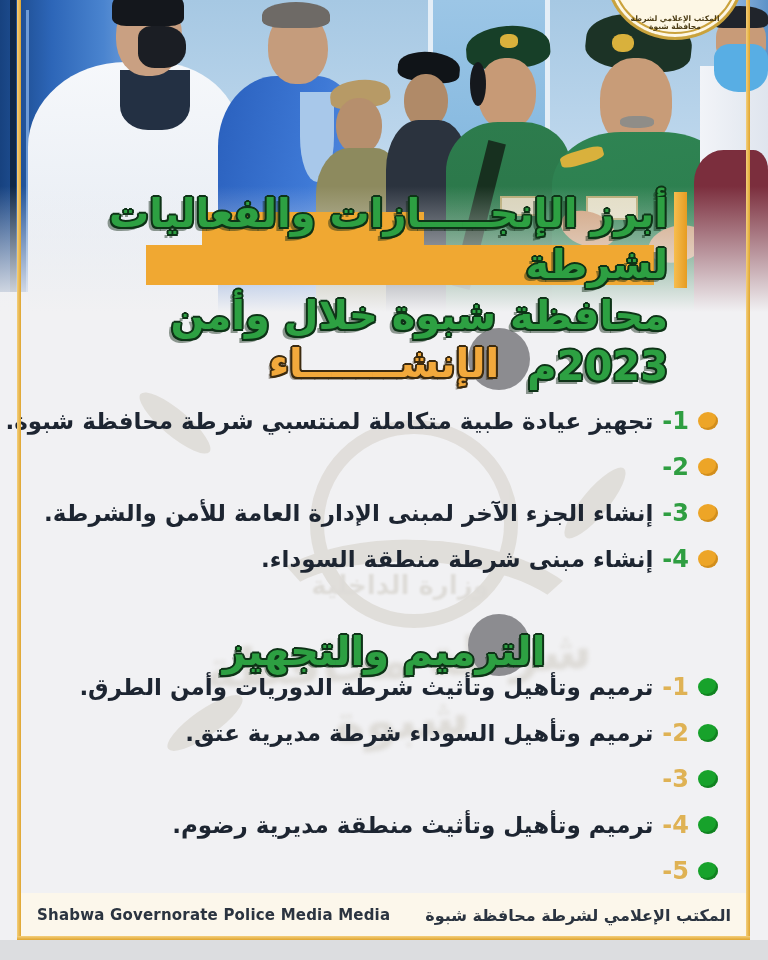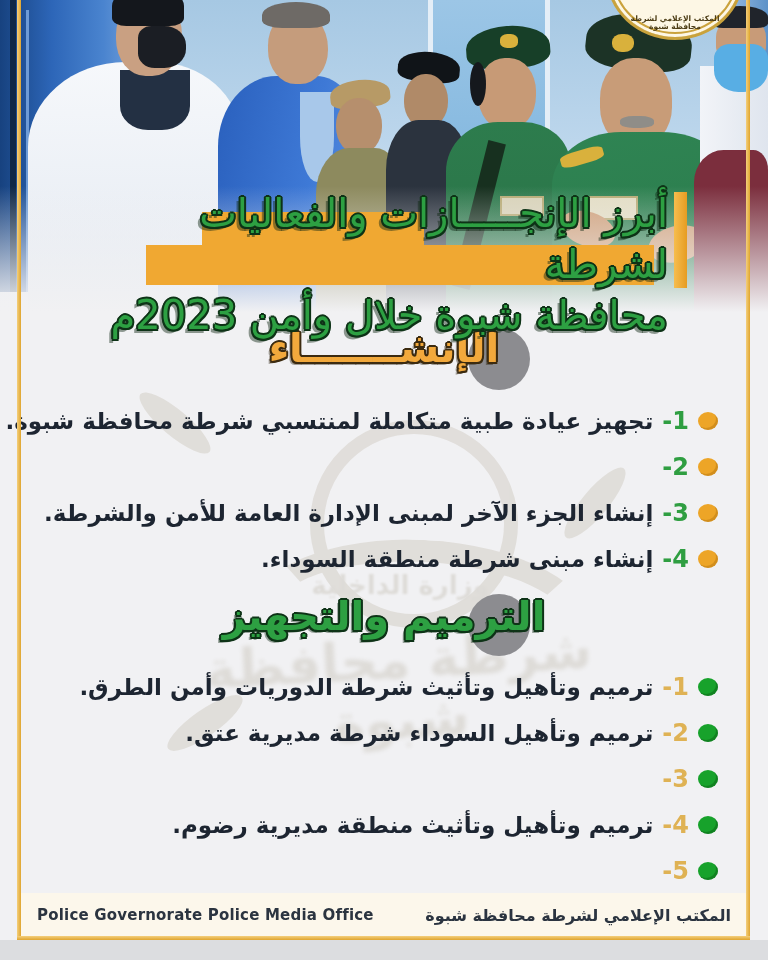--- a/index.html
+++ b/index.html
@@ -65,47 +65,47 @@
   .badge{position:absolute;left:606px;top:-90px;width:132px;height:124px;border-radius:50%;
          background:#fdf7e5;border:3px solid #c9a23c;box-shadow:inset 0 0 0 3px #fdf7e5, inset 0 0 0 5px #caa23c;z-index:6;}
   .badge-text{position:absolute;left:10px;right:10px;bottom:5px;font-size:7.5px;font-weight:bold;color:#4c3d16;text-align:center;line-height:1.15;}
 
   
   .title-block{position:absolute;left:0;top:188px;width:768px;height:120px;z-index:5;}
   .hl-bar1{position:absolute;left:202px;top:24px;width:222px;height:36px;background:#f0a832;}
   .hl-bar2{position:absolute;left:146px;top:57px;width:508px;height:40px;background:#f0a832;}
   .title-accent{position:absolute;left:674px;top:4px;width:13px;height:96px;background:linear-gradient(90deg,#f6bd4e,#e69c22);}
   .title-lines{position:absolute;right:100px;top:0;width:600px;text-align:right;direction:rtl;}
-  .title-line{font-size:40px;font-weight:normal;line-height:51px;color:#2da042;letter-spacing:-1px;
+  .title-line{font-size:40px;font-weight:bold;line-height:51px;color:#2da042;letter-spacing:-1px;
      text-shadow:2px 0 #0e3317,-2px 0 #0e3317,0 2px #0e3317,0 -2px #0e3317,
                  1.5px 1.5px #0e3317,-1.5px -1.5px #0e3317,1.5px -1.5px #0e3317,-1.5px 1.5px #0e3317,
                  -4px 4px 0 rgba(15,40,20,.45);}
 
   
   .watermark{position:absolute;left:120px;top:380px;width:560px;height:420px;z-index:1;opacity:.16;pointer-events:none;}
   .wm-arc{position:absolute;left:130px;top:160px;width:300px;height:120px;border-radius:50%;border:22px solid #8d7f5c;border-color:#8d7f5c transparent transparent transparent;transform:rotate(3deg);}
   .wm-circle{position:absolute;left:190px;top:40px;width:180px;height:180px;border-radius:50%;border:14px solid #8d7f5c;}
   .wm-line1{position:absolute;left:90px;top:190px;width:380px;text-align:center;font-size:26px;font-weight:bold;color:#7c6f4e;filter:blur(1px);}
   .wm-line2{position:absolute;left:20px;top:250px;width:520px;text-align:center;font-size:52px;font-weight:bold;color:#7c6f4e;filter:blur(2px);transform:rotate(-3deg);}
   .wm-leaf{position:absolute;width:90px;height:26px;background:#8d7f5c;border-radius:50%;}
   .wm-leaf.a{left:10px;top:30px;transform:rotate(40deg);}
   .wm-leaf.b{left:40px;top:330px;transform:rotate(-35deg);}
   .wm-leaf.c{left:430px;top:110px;transform:rotate(-50deg);}
 
   
   .sec-head{position:absolute;width:768px;direction:rtl;text-align:center;z-index:3;}
   .sec-head .circle{position:absolute;left:468px;width:62px;height:62px;border-radius:50%;background:#8c8c90;}
-  .sec-head h2{margin:1px;position:relative;font-size:40px;font-weight:bold;letter-spacing:-1px;}
+  .sec-head h2{margin:16px;position:relative;font-size:40px;font-weight:bold;letter-spacing:-1px;}
   .head1{top:324px;}
   .head1 .circle{top:4px;}
   .head1 h2{color:#f2a93c;
      text-shadow:2px 0 #3c2b10,-2px 0 #3c2b10,0 2px #3c2b10,0 -2px #3c2b10,
                  1.5px 1.5px #3c2b10,-1.5px -1.5px #3c2b10,1.5px -1.5px #3c2b10,-1.5px 1.5px #3c2b10,
                  -3px 3px 0 rgba(40,30,10,.4);}
-  .head2{top:592px;}
+  .head2{top:612px;}
   .head2 .circle{top:2px;}
   .head2 h2{color:#2da042;
      text-shadow:2px 0 #0e3317,-2px 0 #0e3317,0 2px #0e3317,0 -2px #0e3317,
                  1.5px 1.5px #0e3317,-1.5px -1.5px #0e3317,1.5px -1.5px #0e3317,-1.5px 1.5px #0e3317,
                  -3px 3px 0 rgba(15,40,20,.4);}
 
   
   .items{position:absolute;left:40px;right:50px;direction:rtl;z-index:3;}
   .list1{top:398px;}
   .list2{top:664px;}
@@ -264,21 +264,21 @@
       <span class="num">4-</span>
       <span class="txt">ترميم وتأهيل وتأثيث منطقة مديرية رضوم.</span>
     </div>
     <div class="item">
       <span class="dot"></span>
       <span class="num">5-</span>
     </div>
   </div>
 
   <div class="footer">
-    <span class="footer-en">Police Governorate Police Media Office</span>
+    <span class="footer-en">Shabwa Governorate Police Media Media</span>
     <span class="footer-ar">المكتب الإعلامي لشرطة محافظة شبوة</span>
   </div>
 
   <div class="frame left"></div>
   <div class="frame right"></div>
   <div class="frame bottom"></div>
   <div class="bottom-strip"></div>
 
 </div>
 

